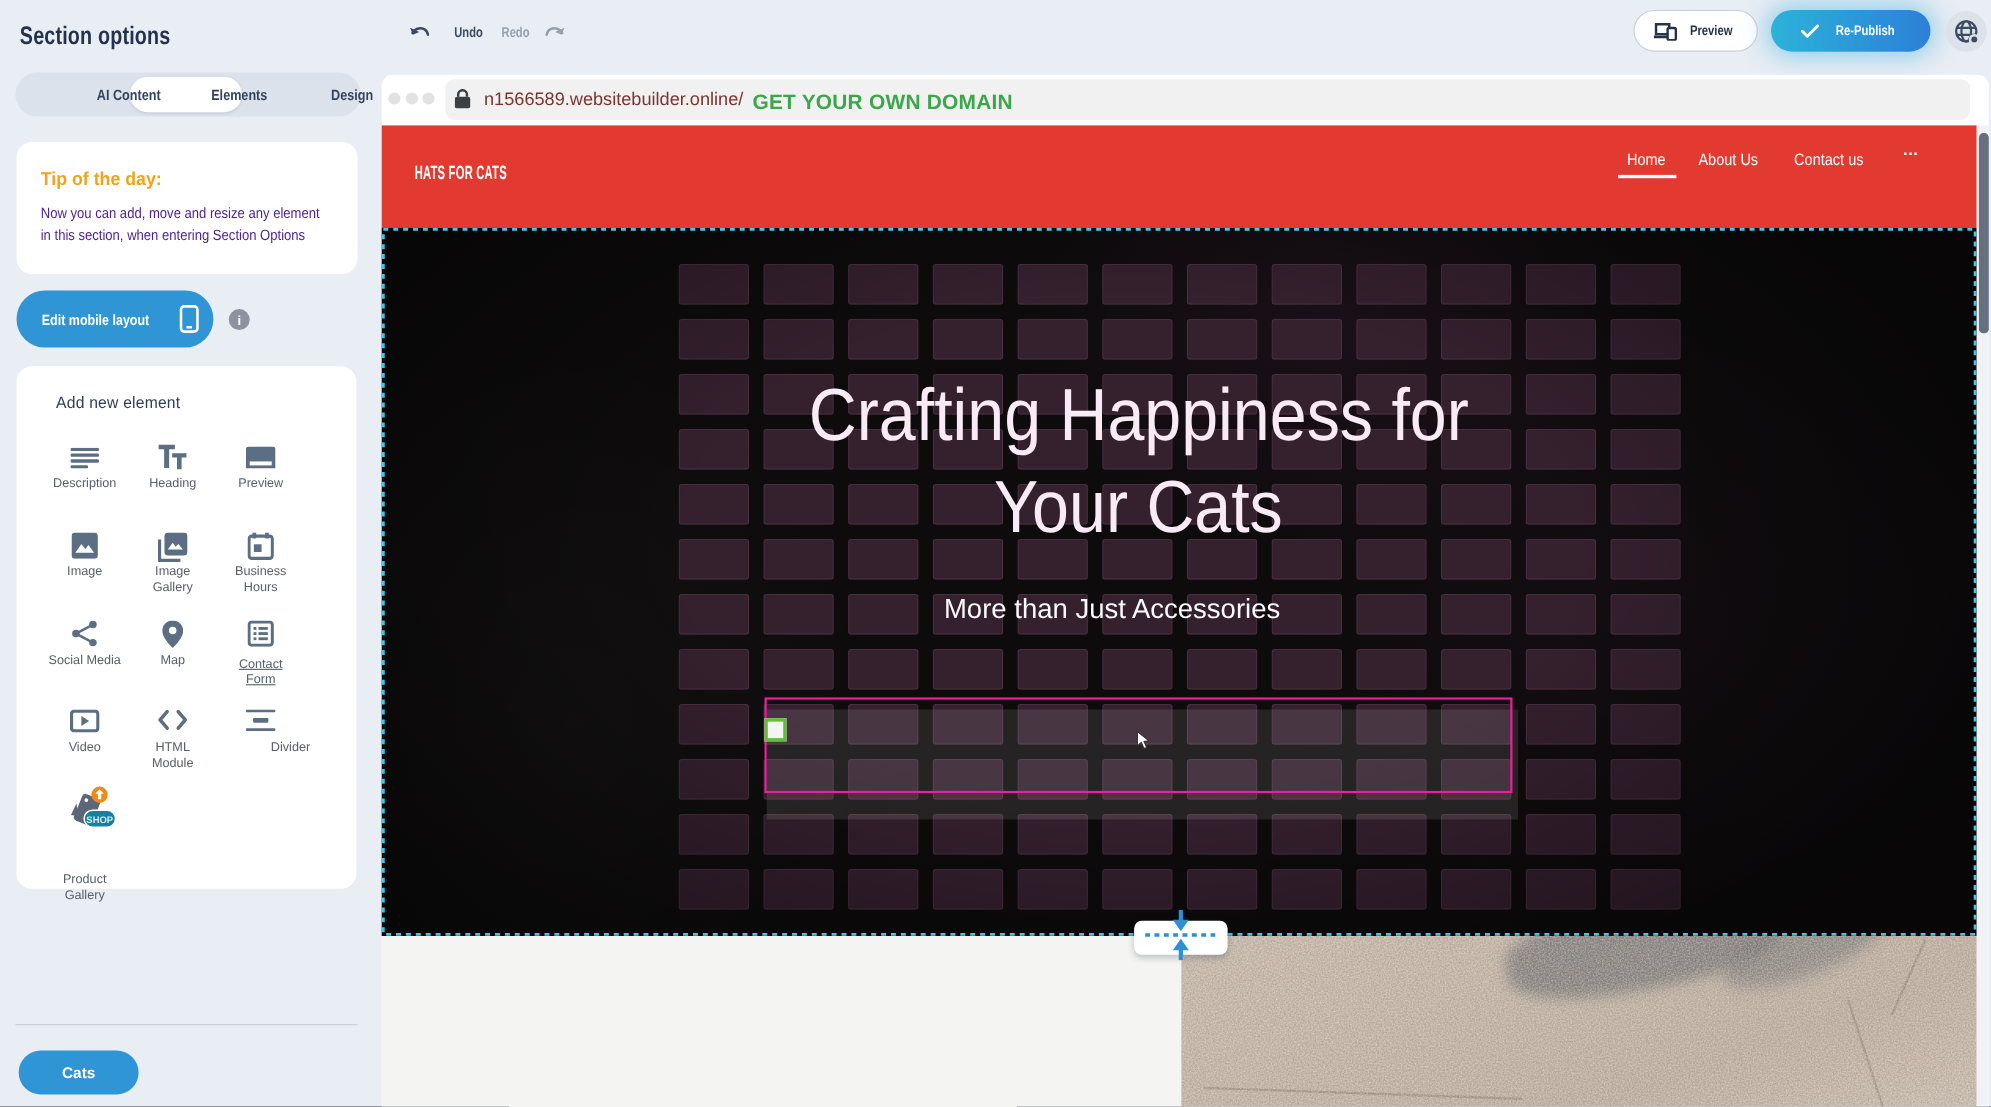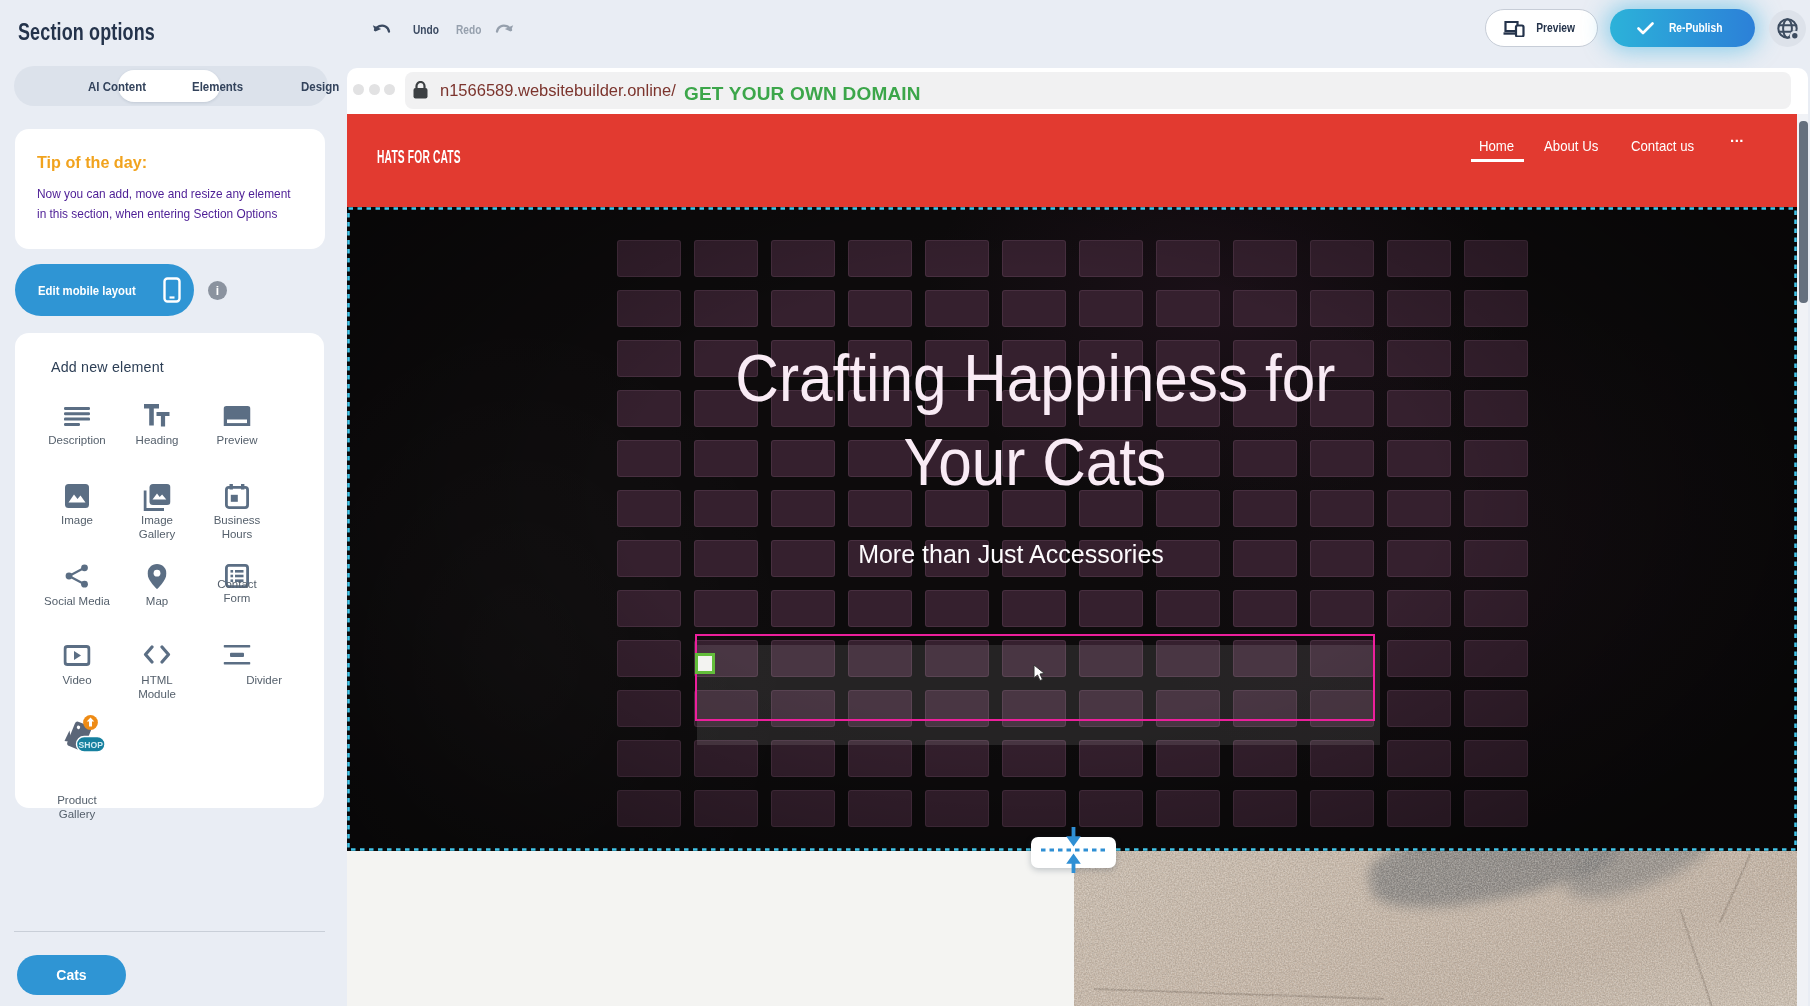--- a/index.html
+++ b/index.html
@@ -208,21 +208,21 @@
       <g fill="#5b6e84">
         <rect x="5.5" y="6" width="2.6" height="2.6"></rect>
         <rect x="10" y="6" width="8.5" height="2.6"></rect>
         <rect x="5.5" y="10.7" width="2.6" height="2.6"></rect>
         <rect x="10" y="10.7" width="8.5" height="2.6"></rect>
         <rect x="5.5" y="15.4" width="2.6" height="2.6"></rect>
         <rect x="10" y="15.4" width="8.5" height="2.6"></rect>
       </g>
     </svg>
   </div>
-<div class="elem-label" style="left:237px;top:578px;">Contact<br>Form</div>
+<div class="elem-label" style="left:237px;top:598px;text-decoration:underline;">Contact<br>Form</div>
 <div class="elem-ic" style="left:77px;top:645px;">
     <svg width="27" height="21" viewBox="0 0 27 21">
       <rect x="1.5" y="1.5" width="24" height="18" rx="2.5" fill="none" stroke="#5b6e84" stroke-width="3"></rect>
       <path d="M10.5 6 L17.5 10.5 L10.5 15 Z" fill="#5b6e84"></path>
     </svg>
   </div>
 <div class="elem-label" style="left:77px;top:674px;">Video</div>
 <div class="elem-ic" style="left:157px;top:645px;">
     <svg width="28" height="19" viewBox="0 0 28 19">
       <path d="M9 2 L2.5 9.5 L9 17 M19 2 L25.5 9.5 L19 17" fill="none" stroke="#5b6e84" stroke-width="3.2" stroke-linecap="round" stroke-linejoin="round"></path>

